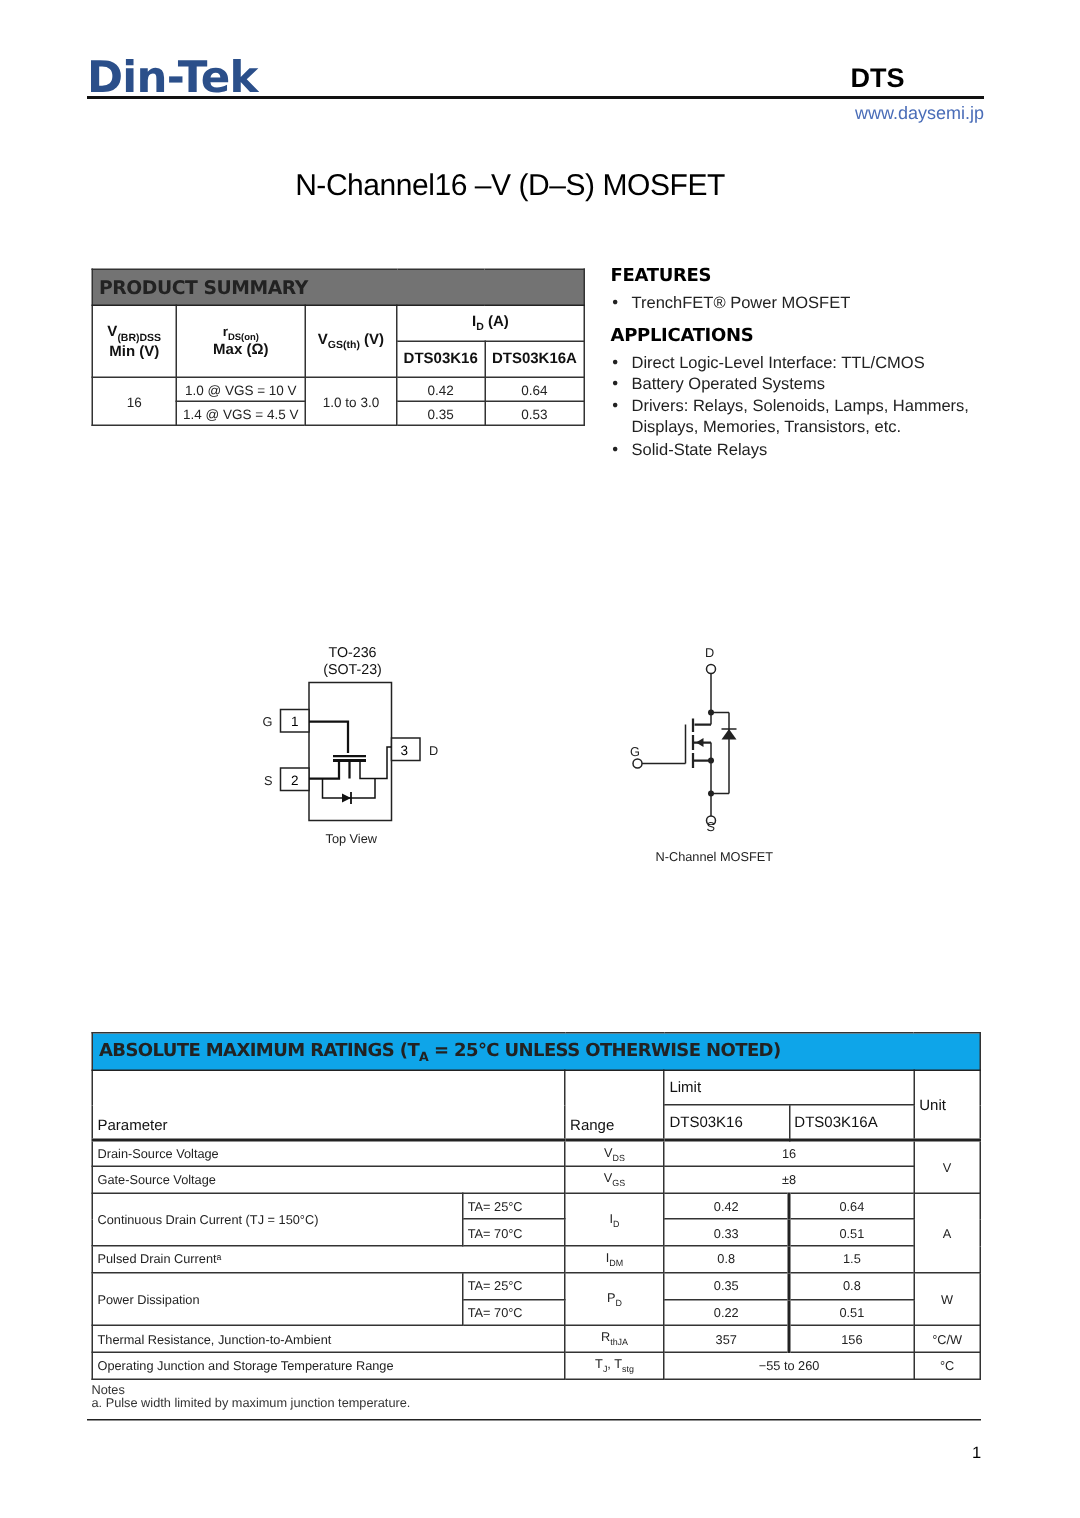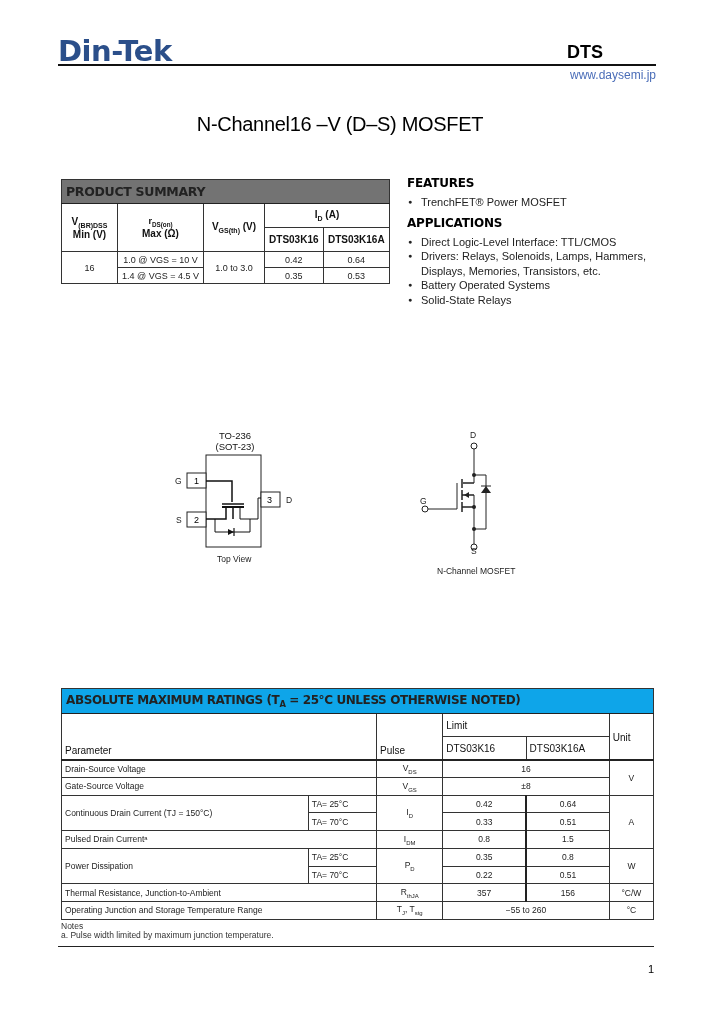--- a/index.html
+++ b/index.html
@@ -89,22 +89,22 @@
   </table>
 
 <div class="features">
   <div class="sec-h">FEATURES</div>
   <ul>
     <li>TrenchFET® Power MOSFET</li>
   </ul>
   <div class="sec-h" style="margin-top:6px">APPLICATIONS</div>
   <ul>
     <li>Direct Logic-Level Interface:  TTL/CMOS</li>
+    <li>Battery Operated Systems</li>
     <li>Drivers:  Relays, Solenoids, Lamps, Hammers, Displays, Memories, Transistors, etc.</li>
-    <li>Battery Operated Systems</li>
     <li>Solid-State Relays</li>
   </ul>
 </div>
 
 <div class="pkg-label" style="left:200px; top:430px; width:70px; line-height:11px">
   <div>TO-236</div>
   <div>(SOT-23)</div>
 </div>
 <svg style="position:absolute; left:170px; top:452px" width="130" height="100" viewBox="0 0 130 100">
   <rect x="36" x2="0" y="3" width="55" height="92" fill="none" stroke="#222" stroke-width="1"></rect>
@@ -168,21 +168,21 @@
       <col style="width:83px">
       <col style="width:83px">
       <col style="width:44px">
   </colgroup>
   <tbody>
       <tr>
         <td colspan="6" class="bar">ABSOLUTE MAXIMUM RATINGS (T<sub>A</sub> = 25°C UNLESS OTHERWISE NOTED)</td>
       </tr>
   <tr style="height:23px">
     <td colspan="2" rowspan="2" class="hd" style="vertical-align:bottom; padding-bottom:3px">Parameter</td>
-    <td rowspan="2" class="hd" style="vertical-align:bottom; padding-bottom:3px">Pulse</td>
+    <td rowspan="2" class="hd" style="vertical-align:bottom; padding-bottom:3px">Range</td>
     <td colspan="2" class="hd">Limit</td>
     <td rowspan="2" class="hd" style="vertical-align:bottom; padding-bottom:16px">Unit</td>
   </tr>
   <tr style="height:23px">
     <td class="hd">DTS03K16</td>
     <td class="hd">DTS03K16A</td>
   </tr>
   <tr class="thickt">
     <td colspan="2">Drain-Source Voltage</td>
     <td class="c">V<sub>DS</sub></td>

